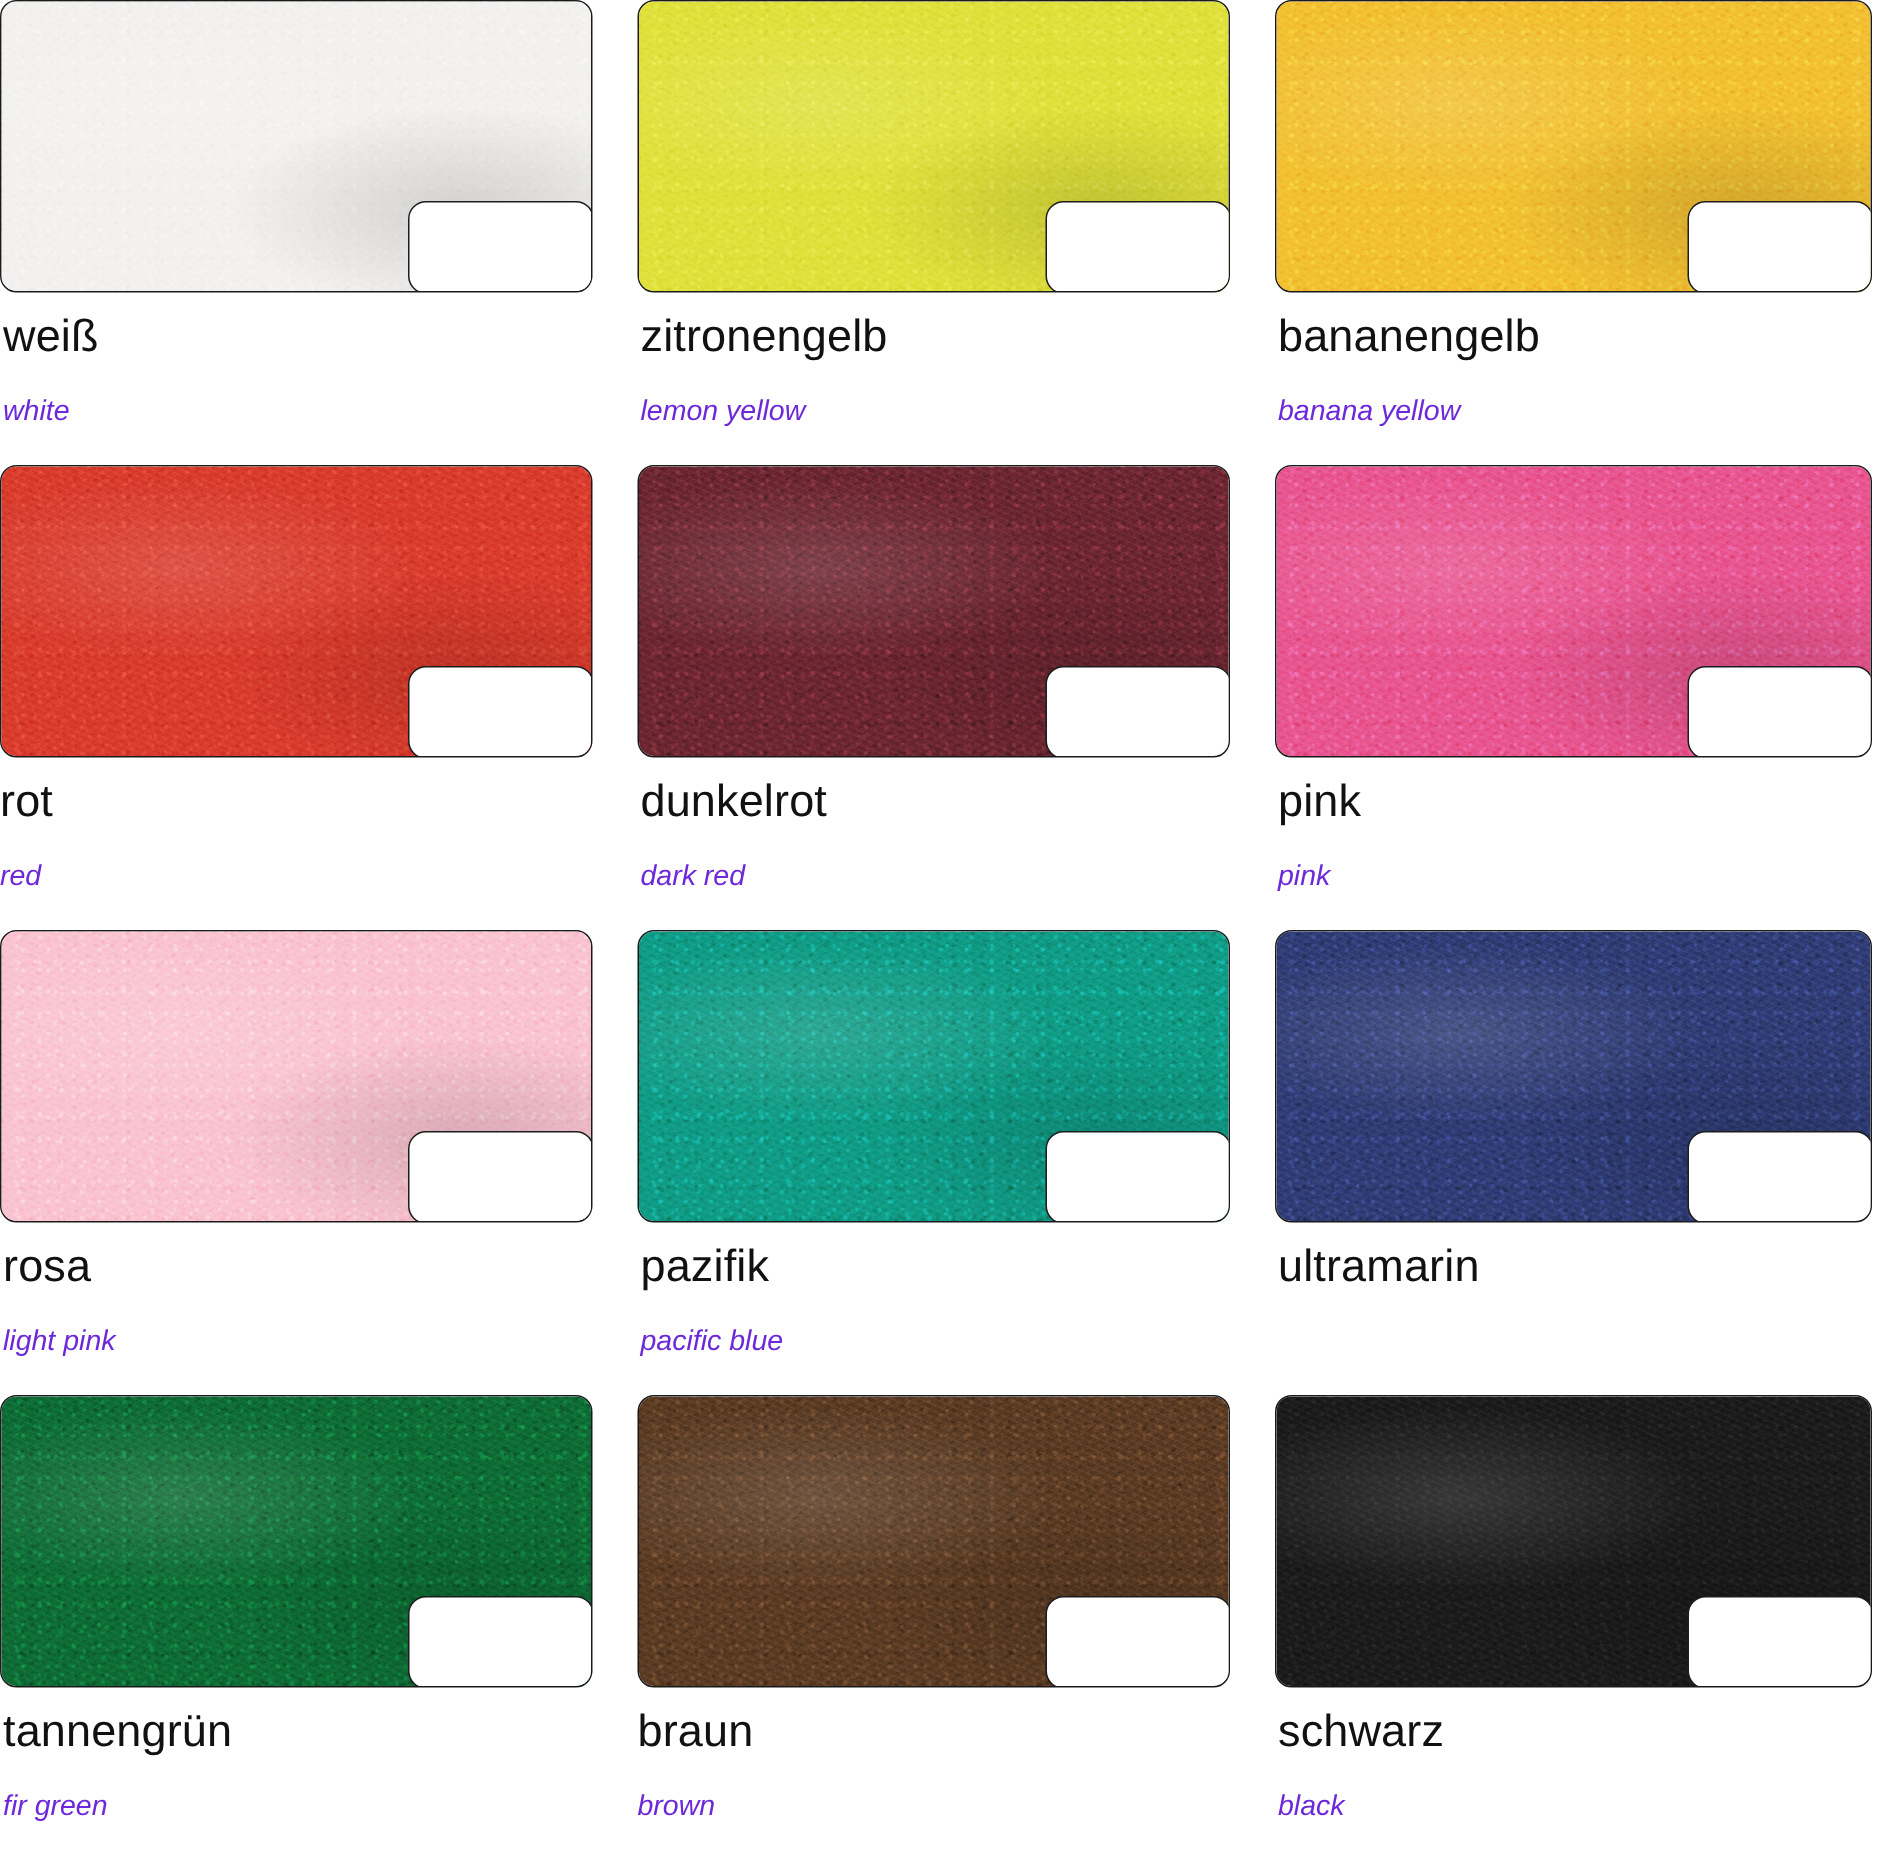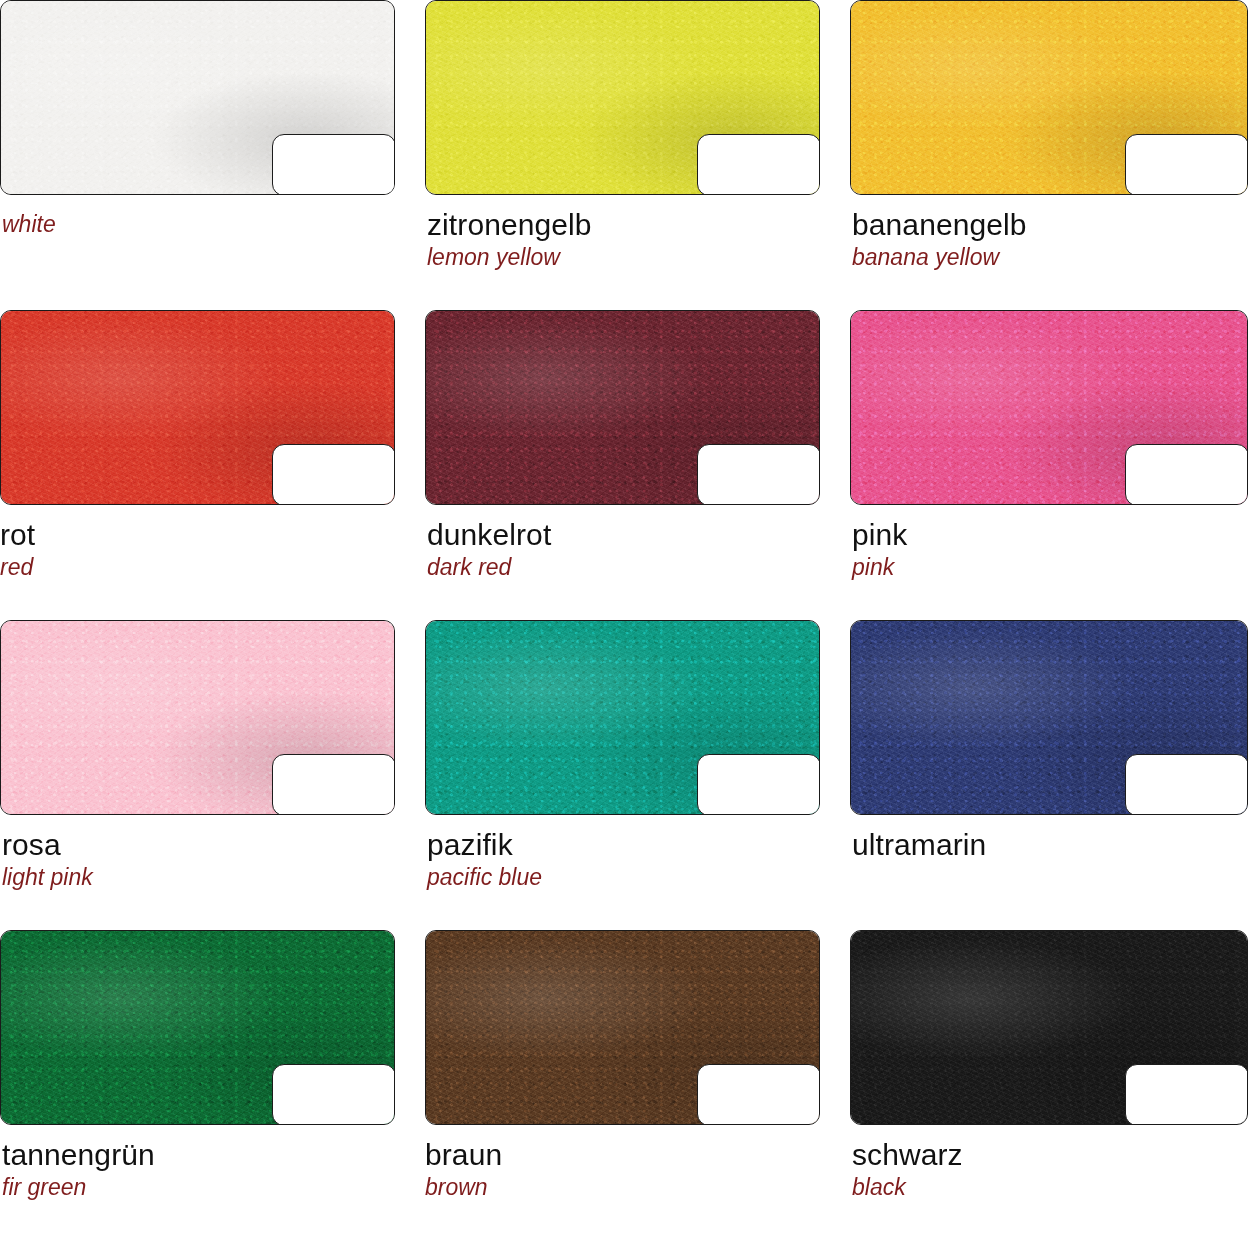--- a/index.html
+++ b/index.html
@@ -76,25 +76,25 @@
 
   .labels { padding-top: 8px; line-height: 1.1; }
   .name {
     font-size: 30px;
     font-weight: 400;
     color: #111111;
     letter-spacing: .1px;
     white-space: nowrap;
   }
   .trans {
-    font-size: 23px;
+    font-size: 19px;
     font-style: italic;
     font-weight: 400;
-    color: #7f1d1d;
-    margin-top: 4px;
+    color: #6d28d9;
+    margin-top: 24px;
     white-space: nowrap;
   }
   .align-left   { text-align: left;  padding-left: 2px; }
   .align-center { text-align: left; padding-right: 96px; }
 </style>
 </head>
 <body style="background: rgb(255, 255, 255);">
 
 <div id="grid">
     <div class="cell-swatch">
@@ -124,20 +124,21 @@
         <div class="swatch-fill" style="background: rgb(242, 192, 48);">
           <div class="tex"></div>
           <div class="tex2"></div>
           <div class="tex3"></div>
         </div>
         <div class="tab"></div>
       </div>
     </div>
     <div class="cell-label">
       <div class="labels align-left">
+        <div class="name">weiß</div>
         <div class="trans">white</div>
       </div>
     </div>
     <div></div>
     <div class="cell-label">
       <div class="labels align-left">
         <div class="name">zitronengelb</div>
         <div class="trans">lemon yellow</div>
       </div>
     </div>

